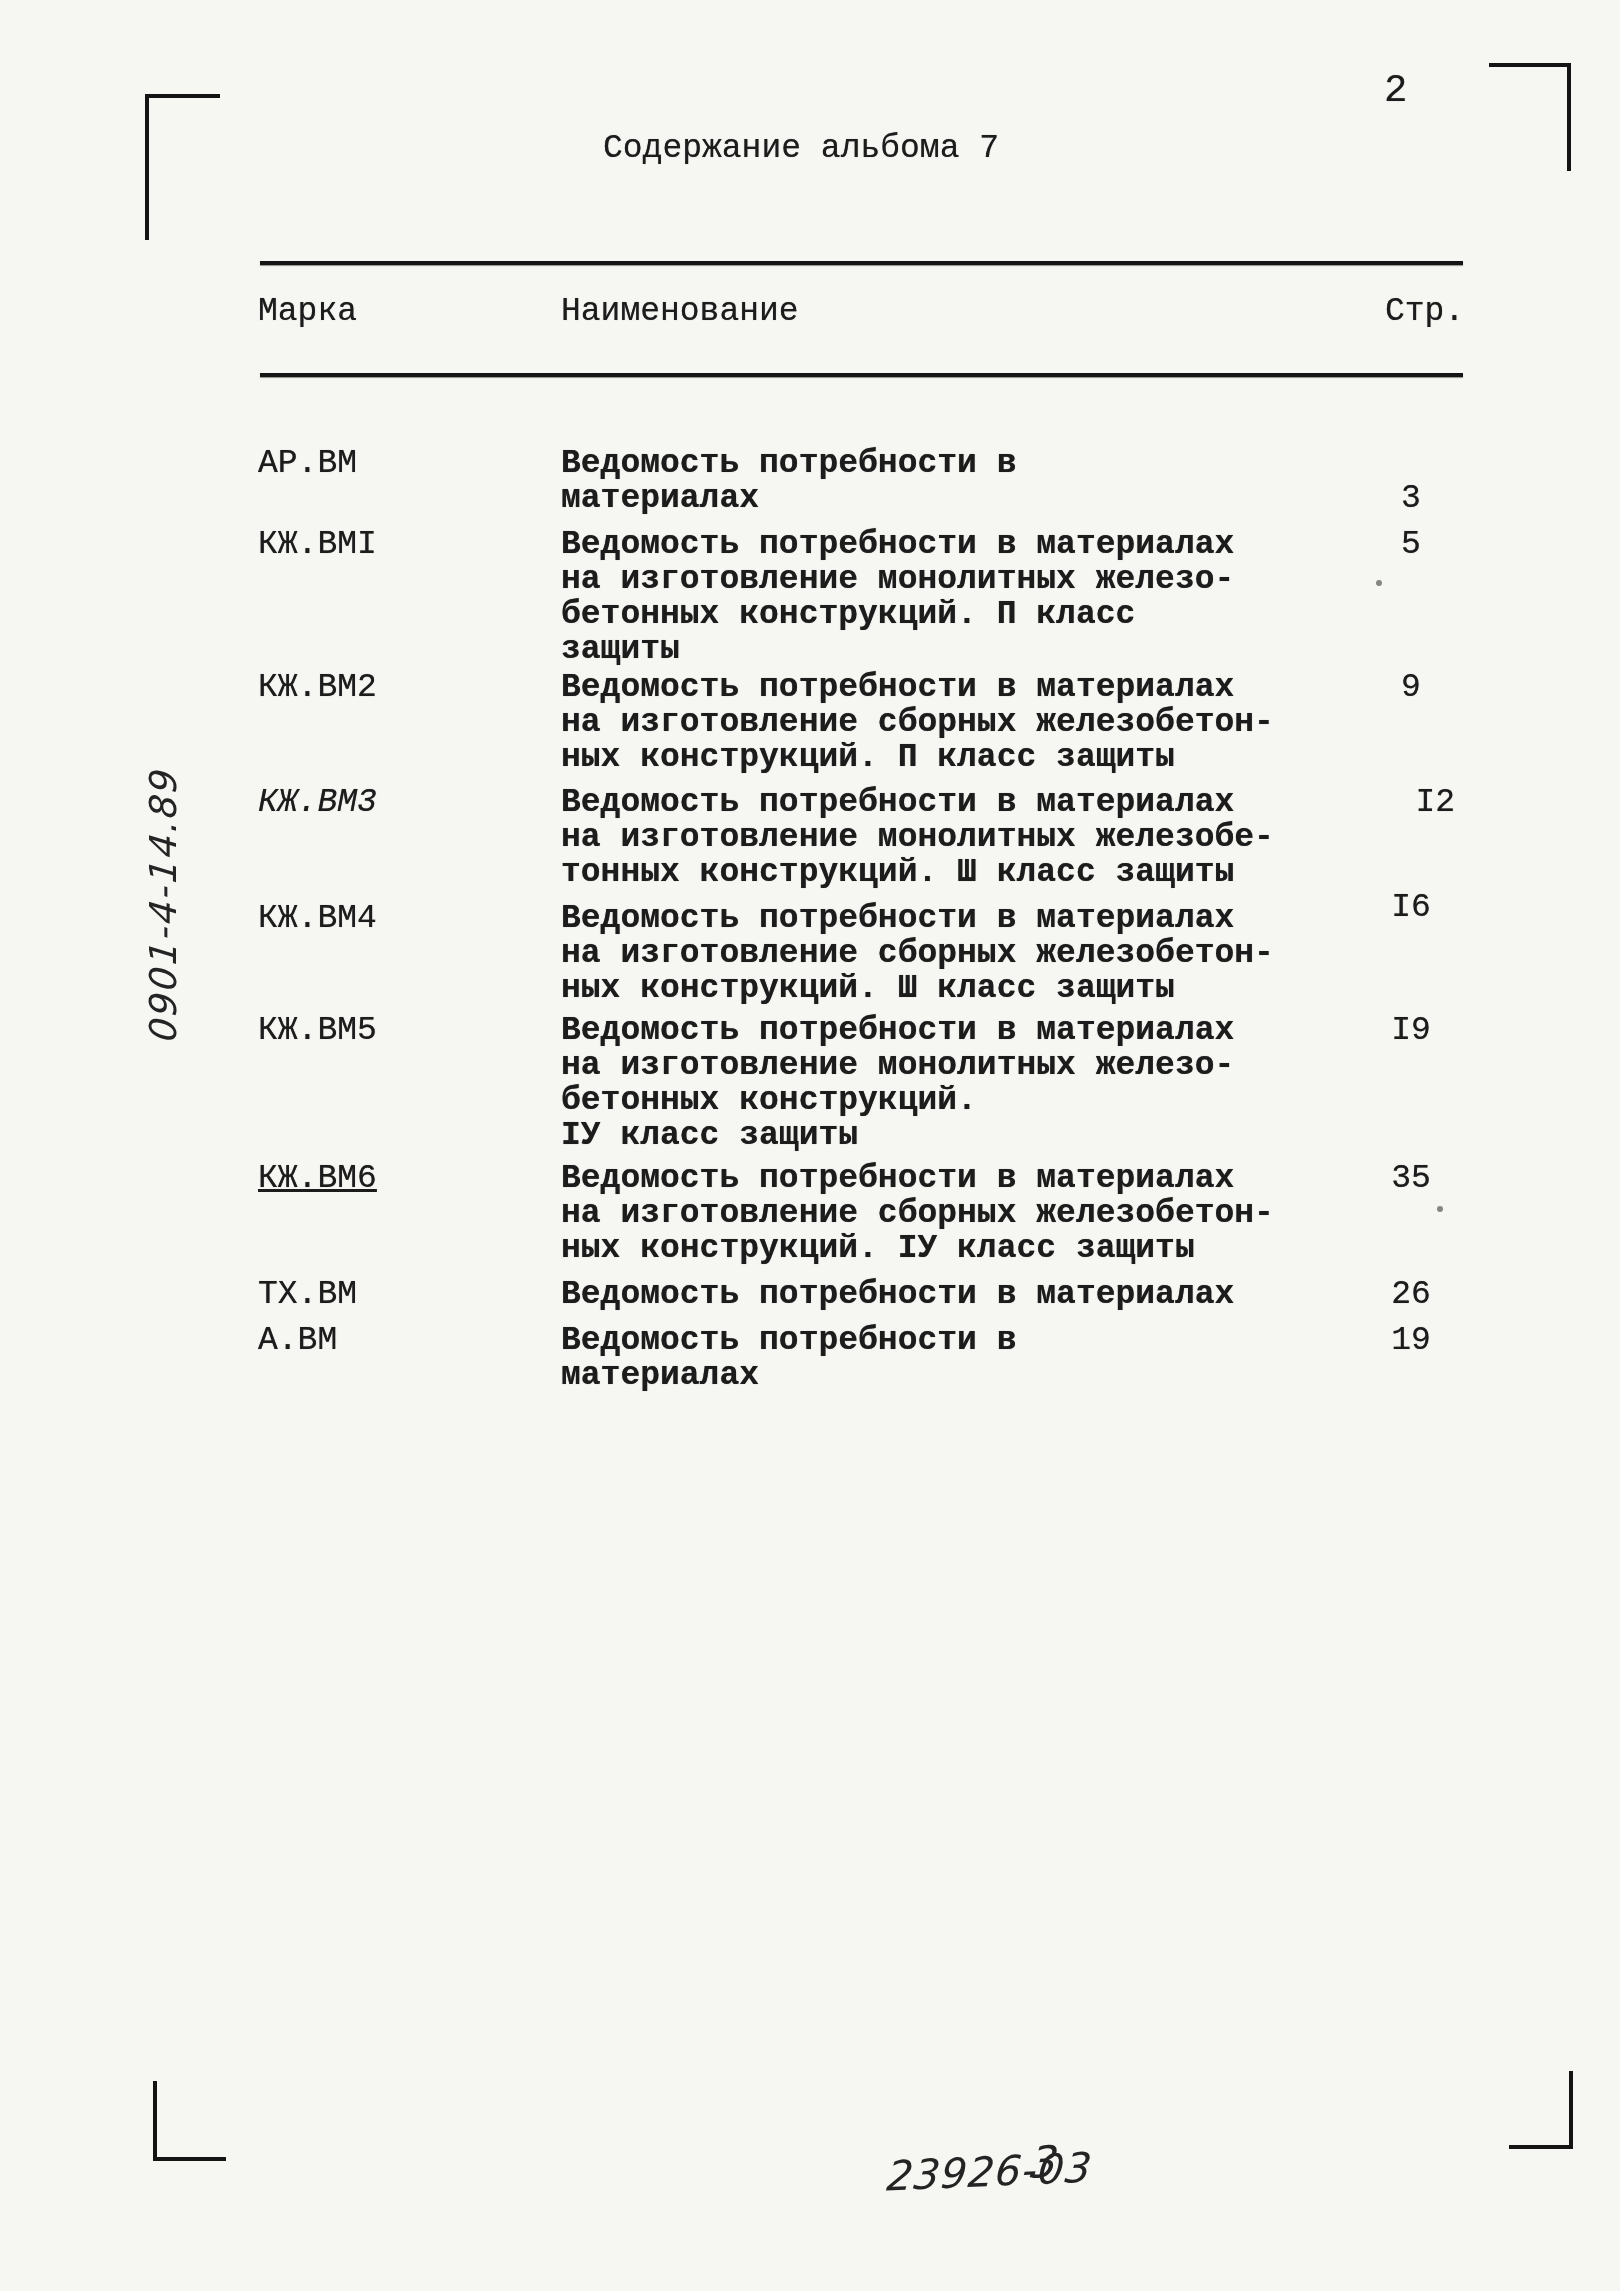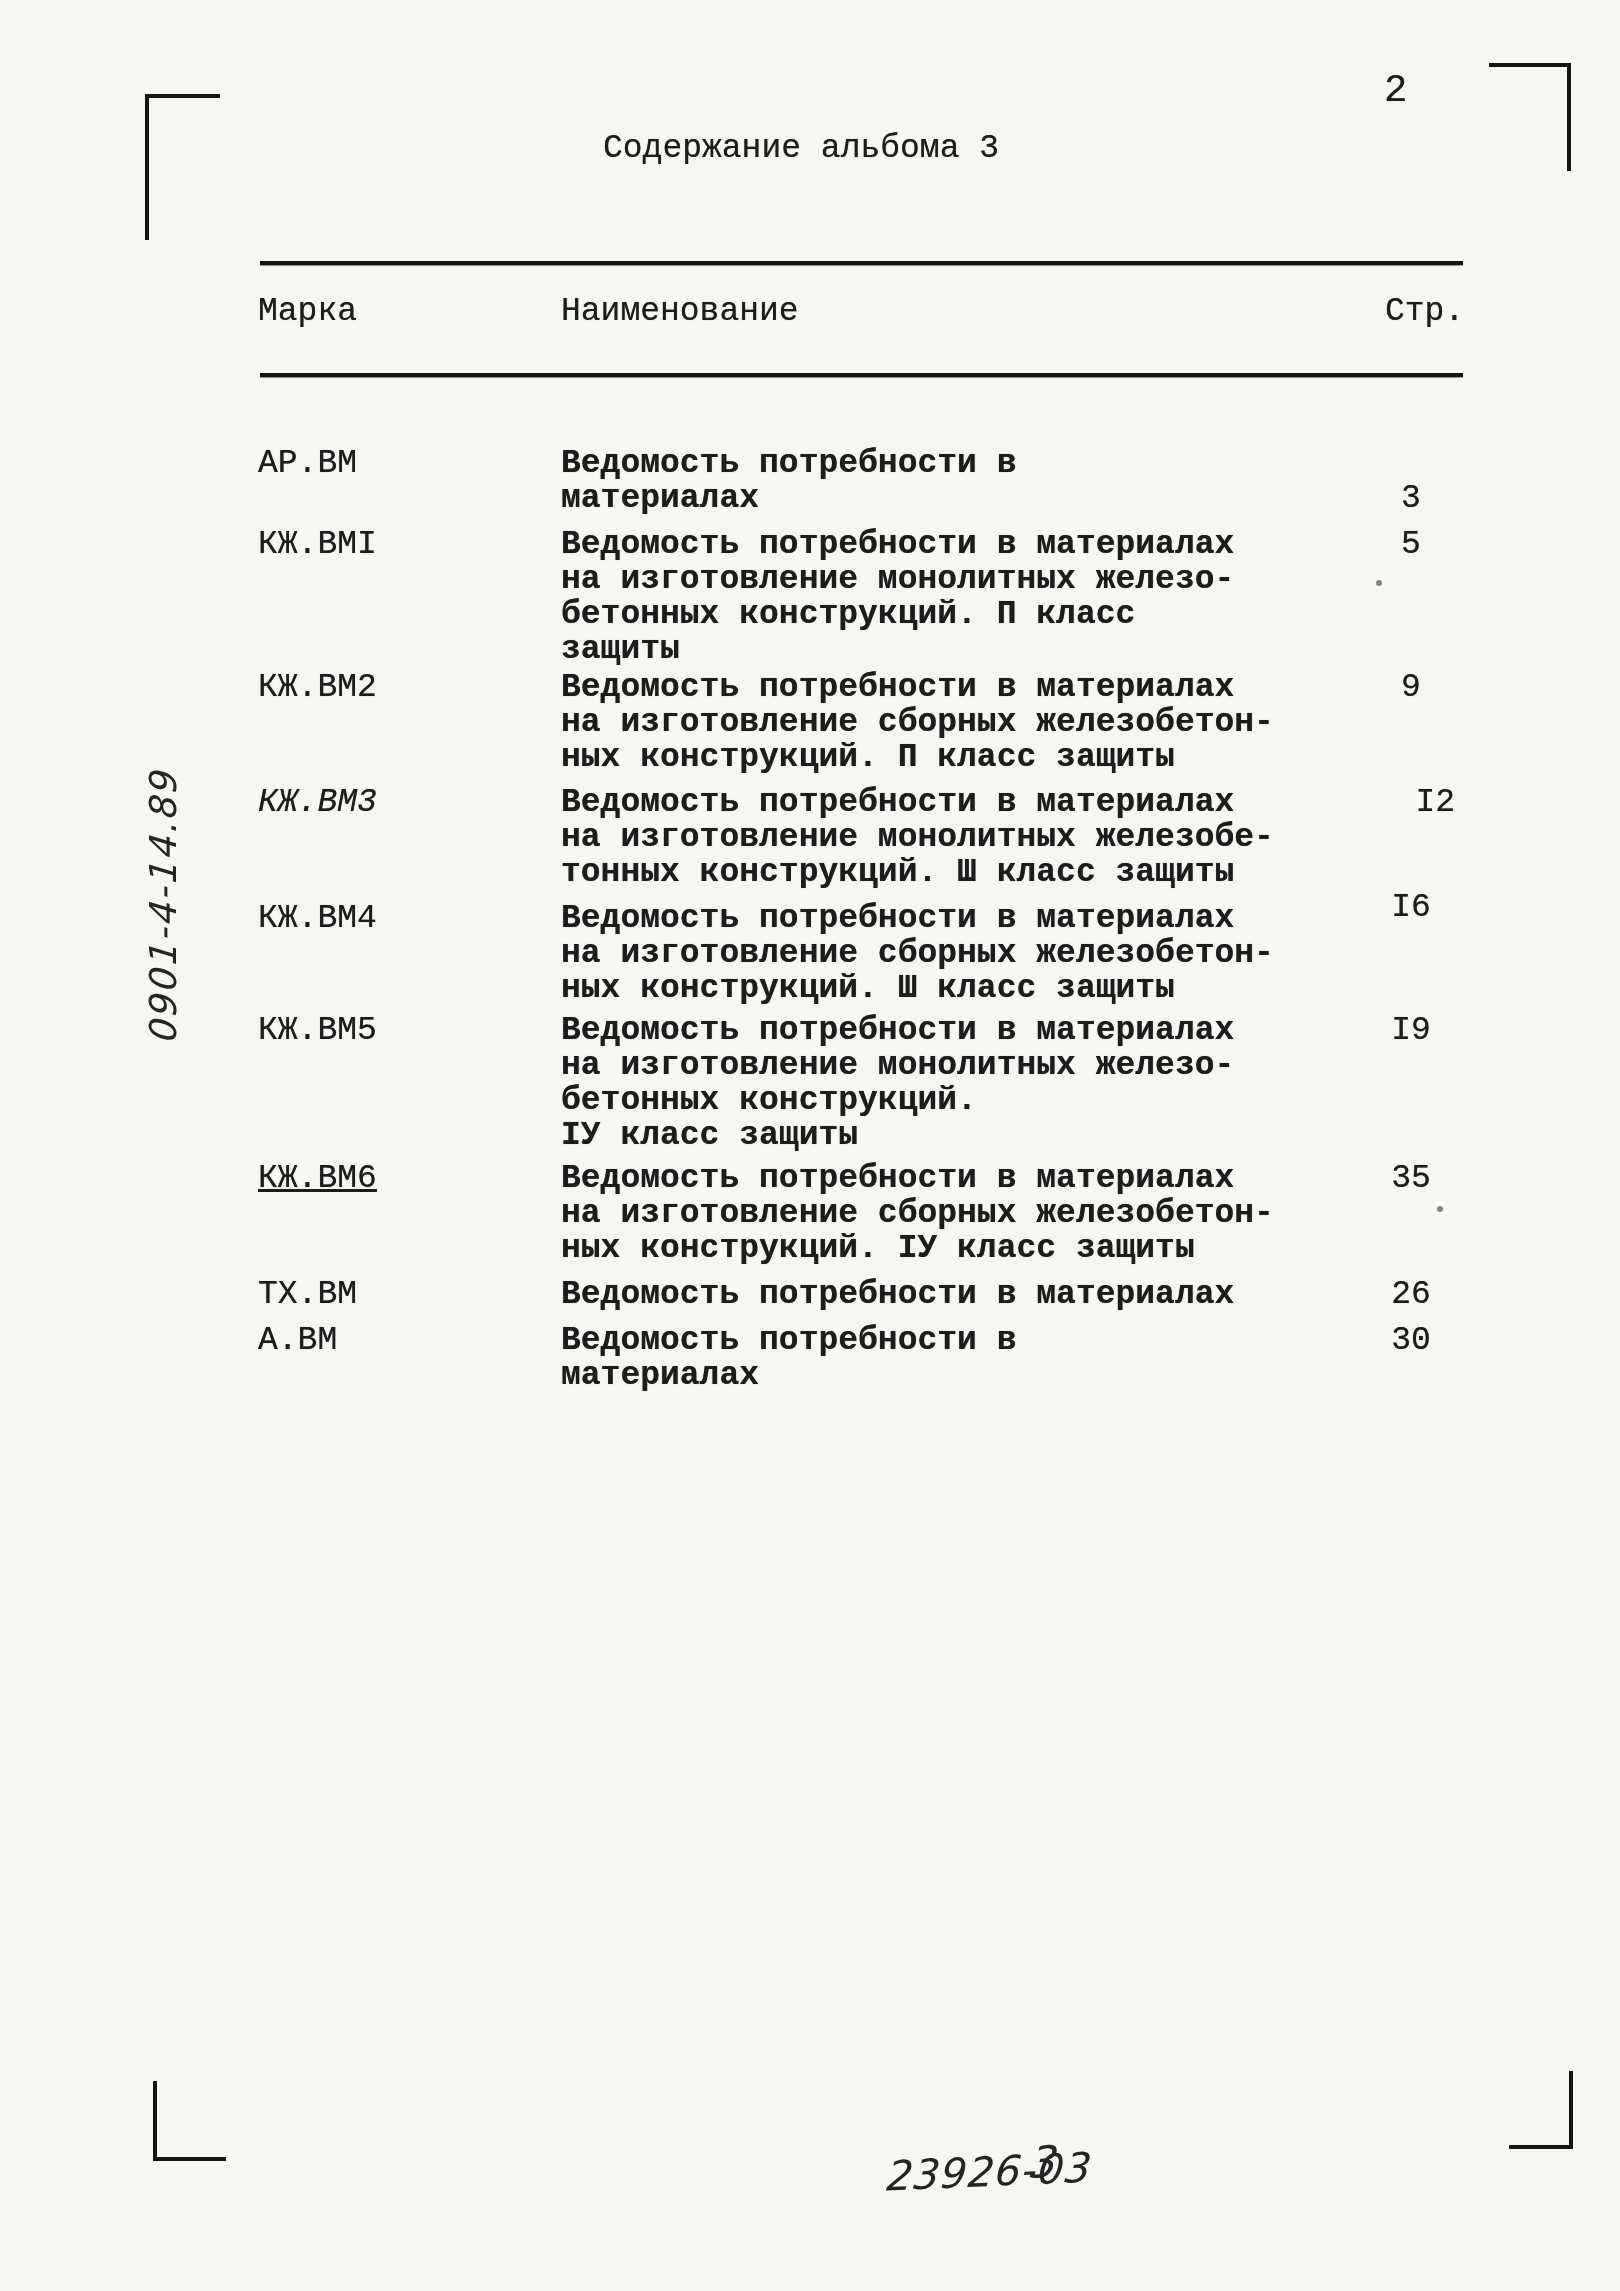--- a/index.html
+++ b/index.html
@@ -82,21 +82,21 @@
     <div class="bar" style="left:153px;top:2081px;width:3.9px;height:80px;"></div>
     <div class="bar" style="left:153px;top:2157px;width:73px;height:3.9px;"></div>
   </div>
   <div>
     <div class="bar" style="left:1569px;top:2071px;width:3.9px;height:77px;"></div>
     <div class="bar" style="left:1509px;top:2145px;width:64px;height:3.9px;"></div>
   </div>
 
   <div class="tw page-num">2</div>
 
-  <div class="tw title">Содержание альбома 3</div>
+  <div class="tw title">Содержание альбома 7</div>
 
   <div class="rule rule1"></div>
   <div class="rule rule2"></div>
 
   <div class="tw hdr-mark">Марка</div>
   <div class="tw hdr-name">Наименование</div>
   <div class="tw hdr-page">Стр.</div>
 
   <div id="rows">
       <div class="tw row-mark" style="top: 446px;">АР.ВМ</div>
@@ -134,21 +134,21 @@
       <div class="tw row-text" style="top: 1161px;">Ведомость потребности в материалах
 на изготовление сборных железобетон-
 ных конструкций. IУ класс защиты</div>
       <div class="tw row-page" style="top: 1161px;">35</div>
       <div class="tw row-mark" style="top: 1277px;">ТХ.ВМ</div>
       <div class="tw row-text" style="top: 1277px;">Ведомость потребности в материалах</div>
       <div class="tw row-page" style="top: 1277px;">26</div>
       <div class="tw row-mark" style="top: 1323px;">А.ВМ</div>
       <div class="tw row-text" style="top: 1323px;">Ведомость потребности в
 материалах</div>
-      <div class="tw row-page" style="top: 1323px;">30</div>
+      <div class="tw row-page" style="top: 1323px;">19</div>
     </div>
 
   <div class="hand side-code">0901-4-14.89</div>
   <div class="hand bottom-code">23926-03</div>
   <div class="hand bottom-page">3</div>
 
   <div class="speck" style="left:1376px;top:580px;"></div>
   <div class="speck" style="left:1437px;top:1206px;"></div>
 
 </div>

